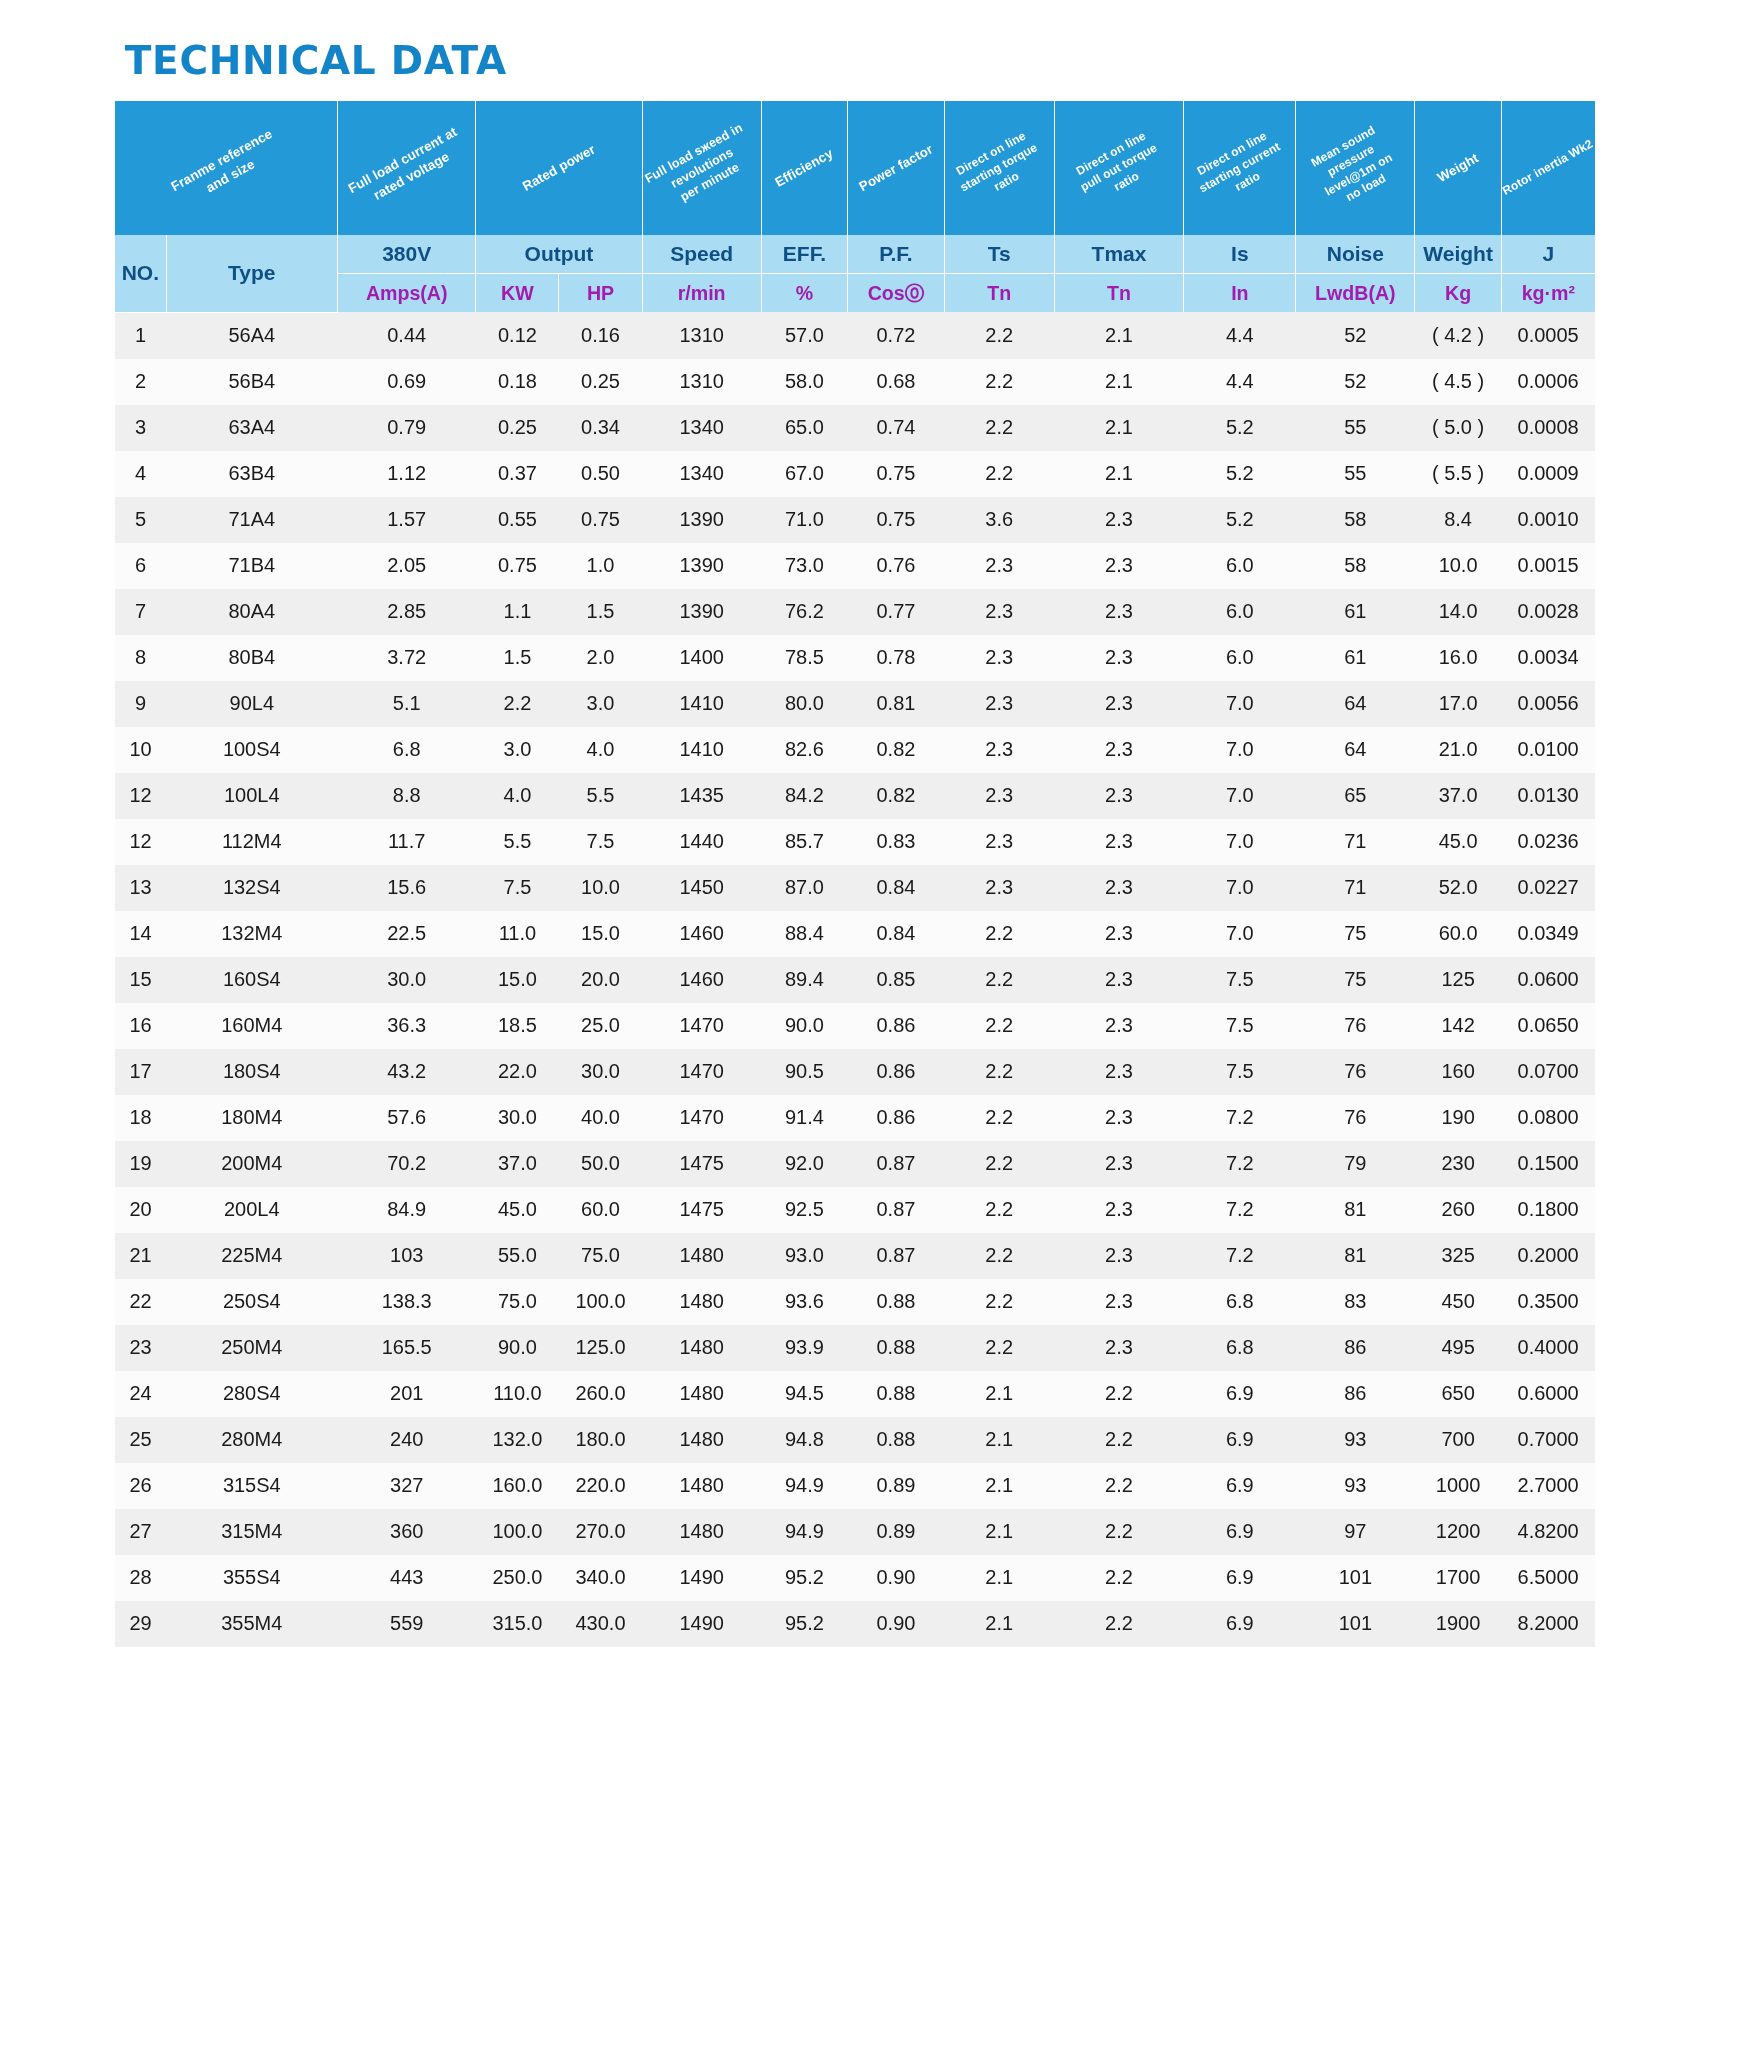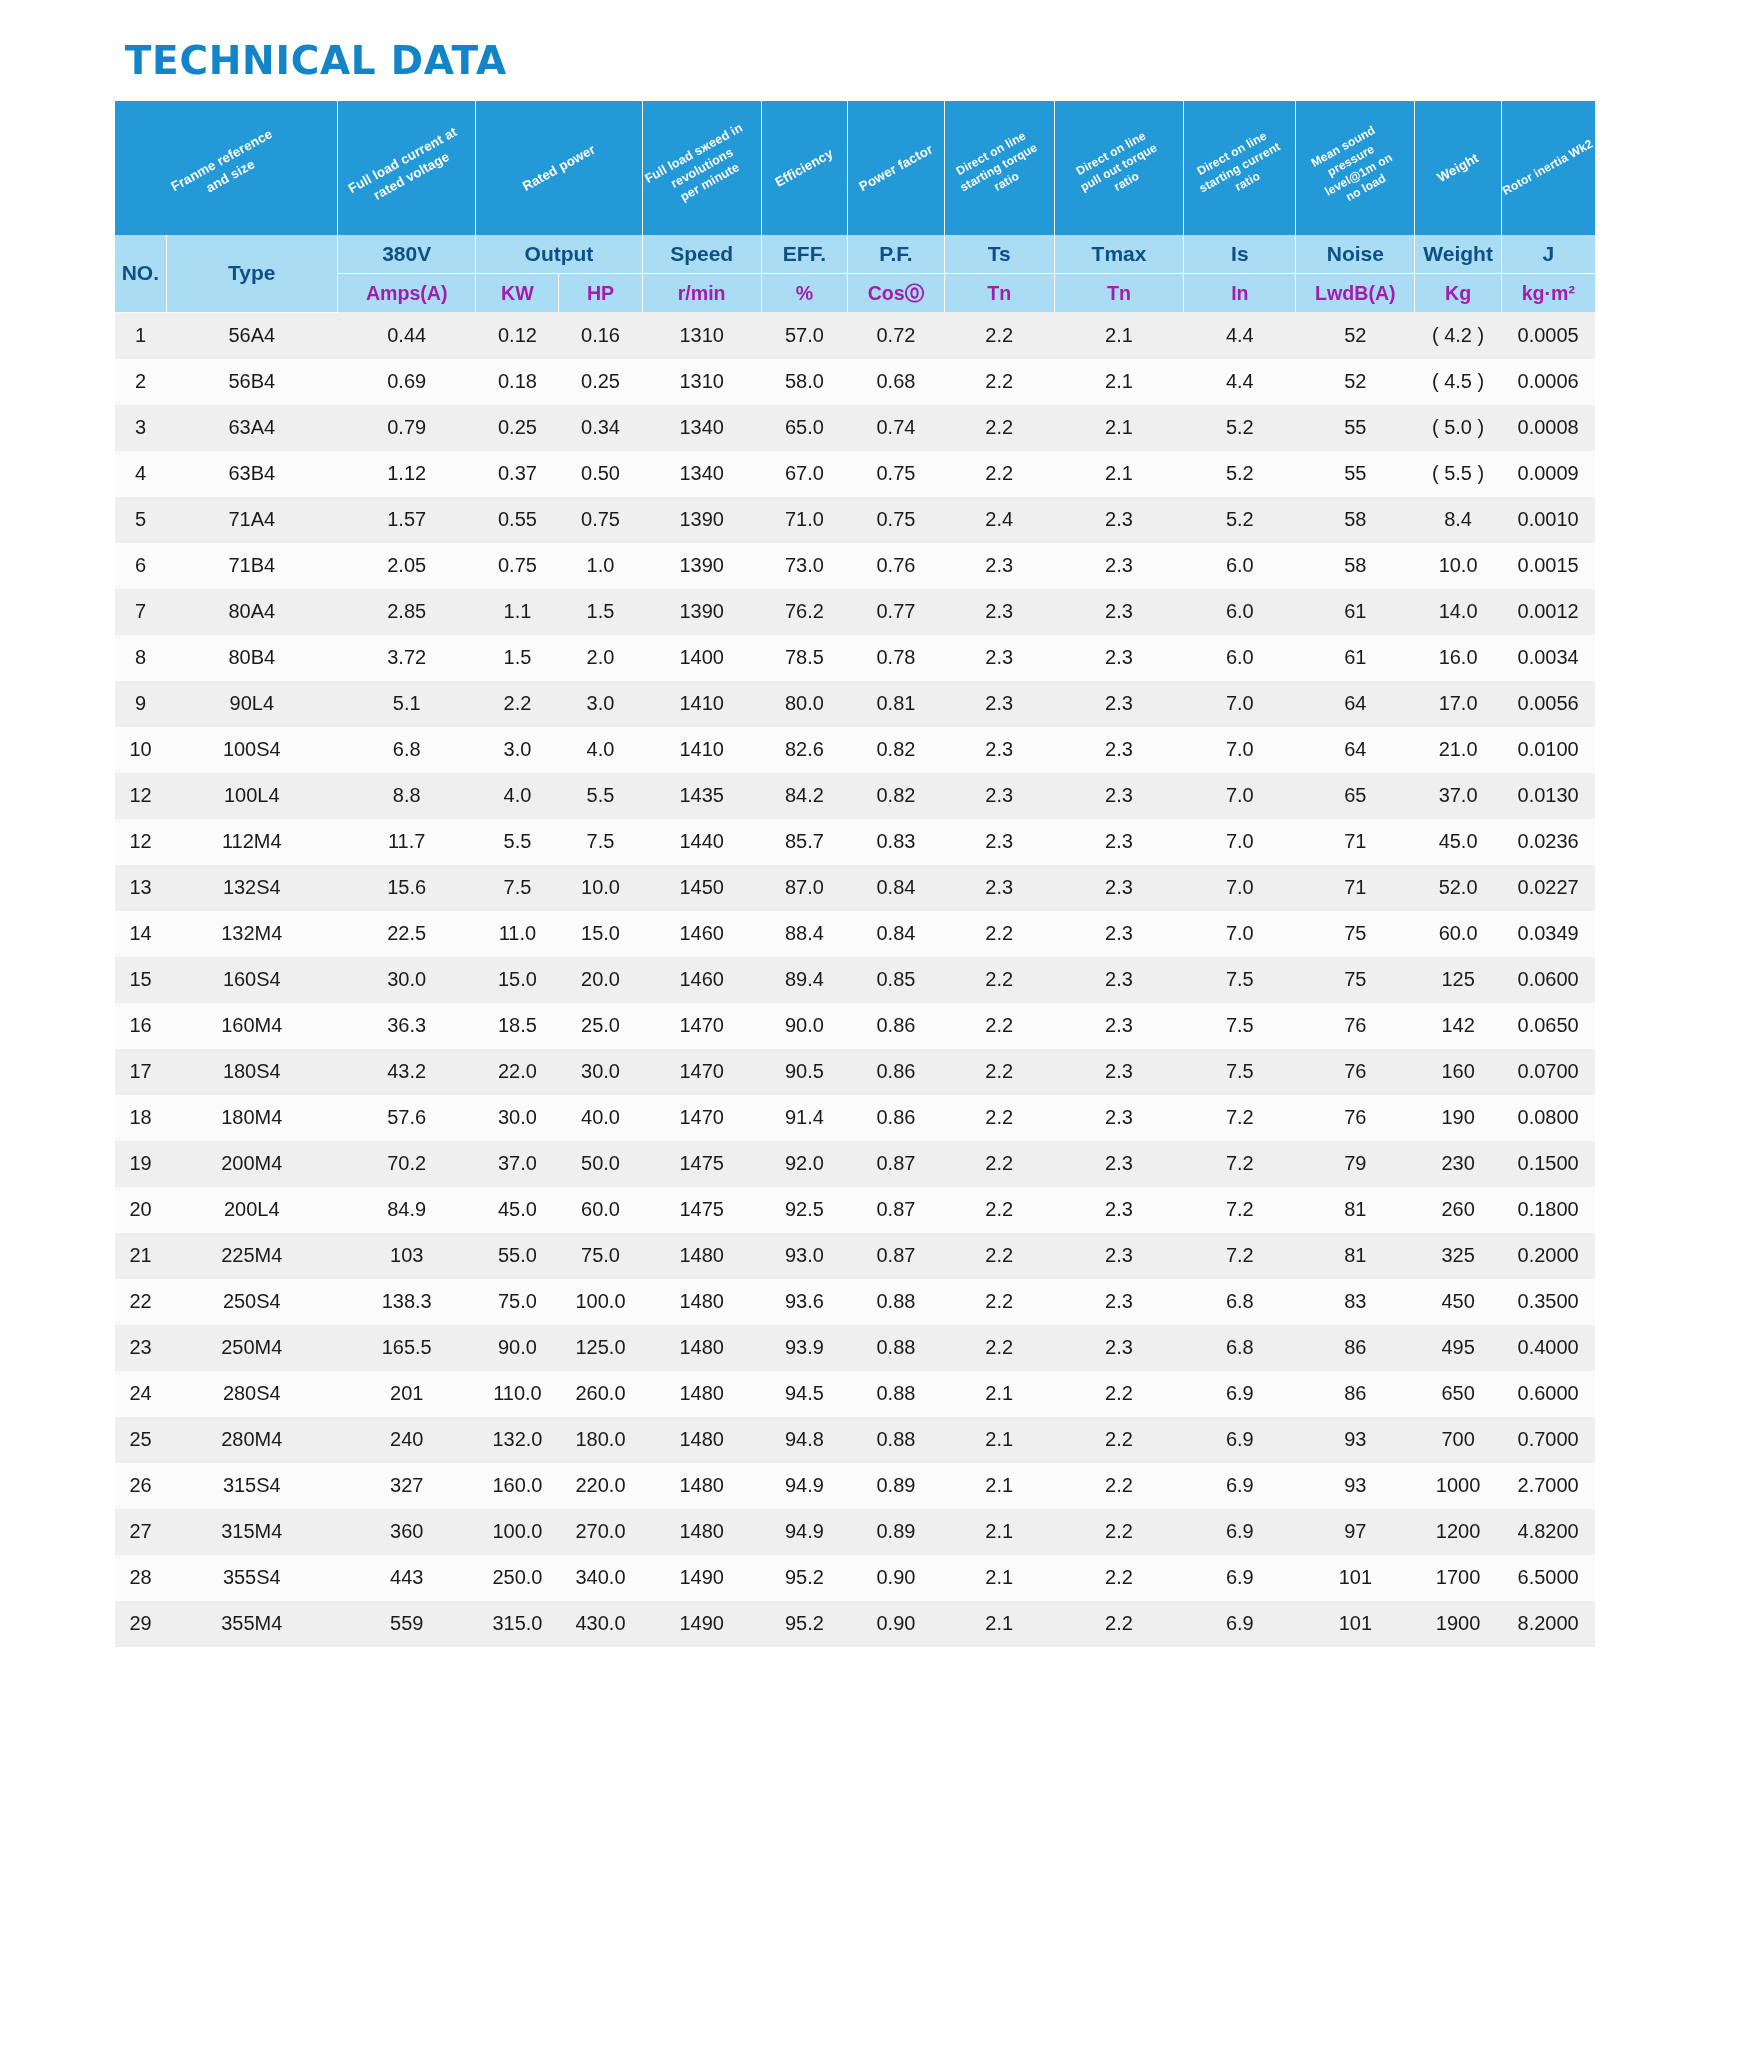--- a/index.html
+++ b/index.html
@@ -306,21 +306,21 @@
         </tr>
         <tr class="odd">
           <td class="hi">5</td>
           <td class="mid">71A4</td>
           <td class="lo">1.57</td>
           <td class="lo">0.55</td>
           <td class="lo">0.75</td>
           <td class="mid">1390</td>
           <td class="mid">71.0</td>
           <td class="mid">0.75</td>
-          <td class="mid">2.4</td>
+          <td class="mid">3.6</td>
           <td class="mid">2.3</td>
           <td class="mid">5.2</td>
           <td class="mid">58</td>
           <td class="lo">8.4</td>
           <td class="mid">0.0010</td>
         </tr>
         <tr class="even">
           <td class="hi">6</td>
           <td class="mid">71B4</td>
           <td class="lo">2.05</td>
@@ -343,21 +343,21 @@
           <td class="lo">1.1</td>
           <td class="lo">1.5</td>
           <td class="mid">1390</td>
           <td class="mid">76.2</td>
           <td class="mid">0.77</td>
           <td class="mid">2.3</td>
           <td class="mid">2.3</td>
           <td class="mid">6.0</td>
           <td class="mid">61</td>
           <td class="lo">14.0</td>
-          <td class="mid">0.0012</td>
+          <td class="mid">0.0028</td>
         </tr>
         <tr class="even">
           <td class="hi">8</td>
           <td class="mid">80B4</td>
           <td class="lo">3.72</td>
           <td class="lo">1.5</td>
           <td class="lo">2.0</td>
           <td class="mid">1400</td>
           <td class="mid">78.5</td>
           <td class="mid">0.78</td>

